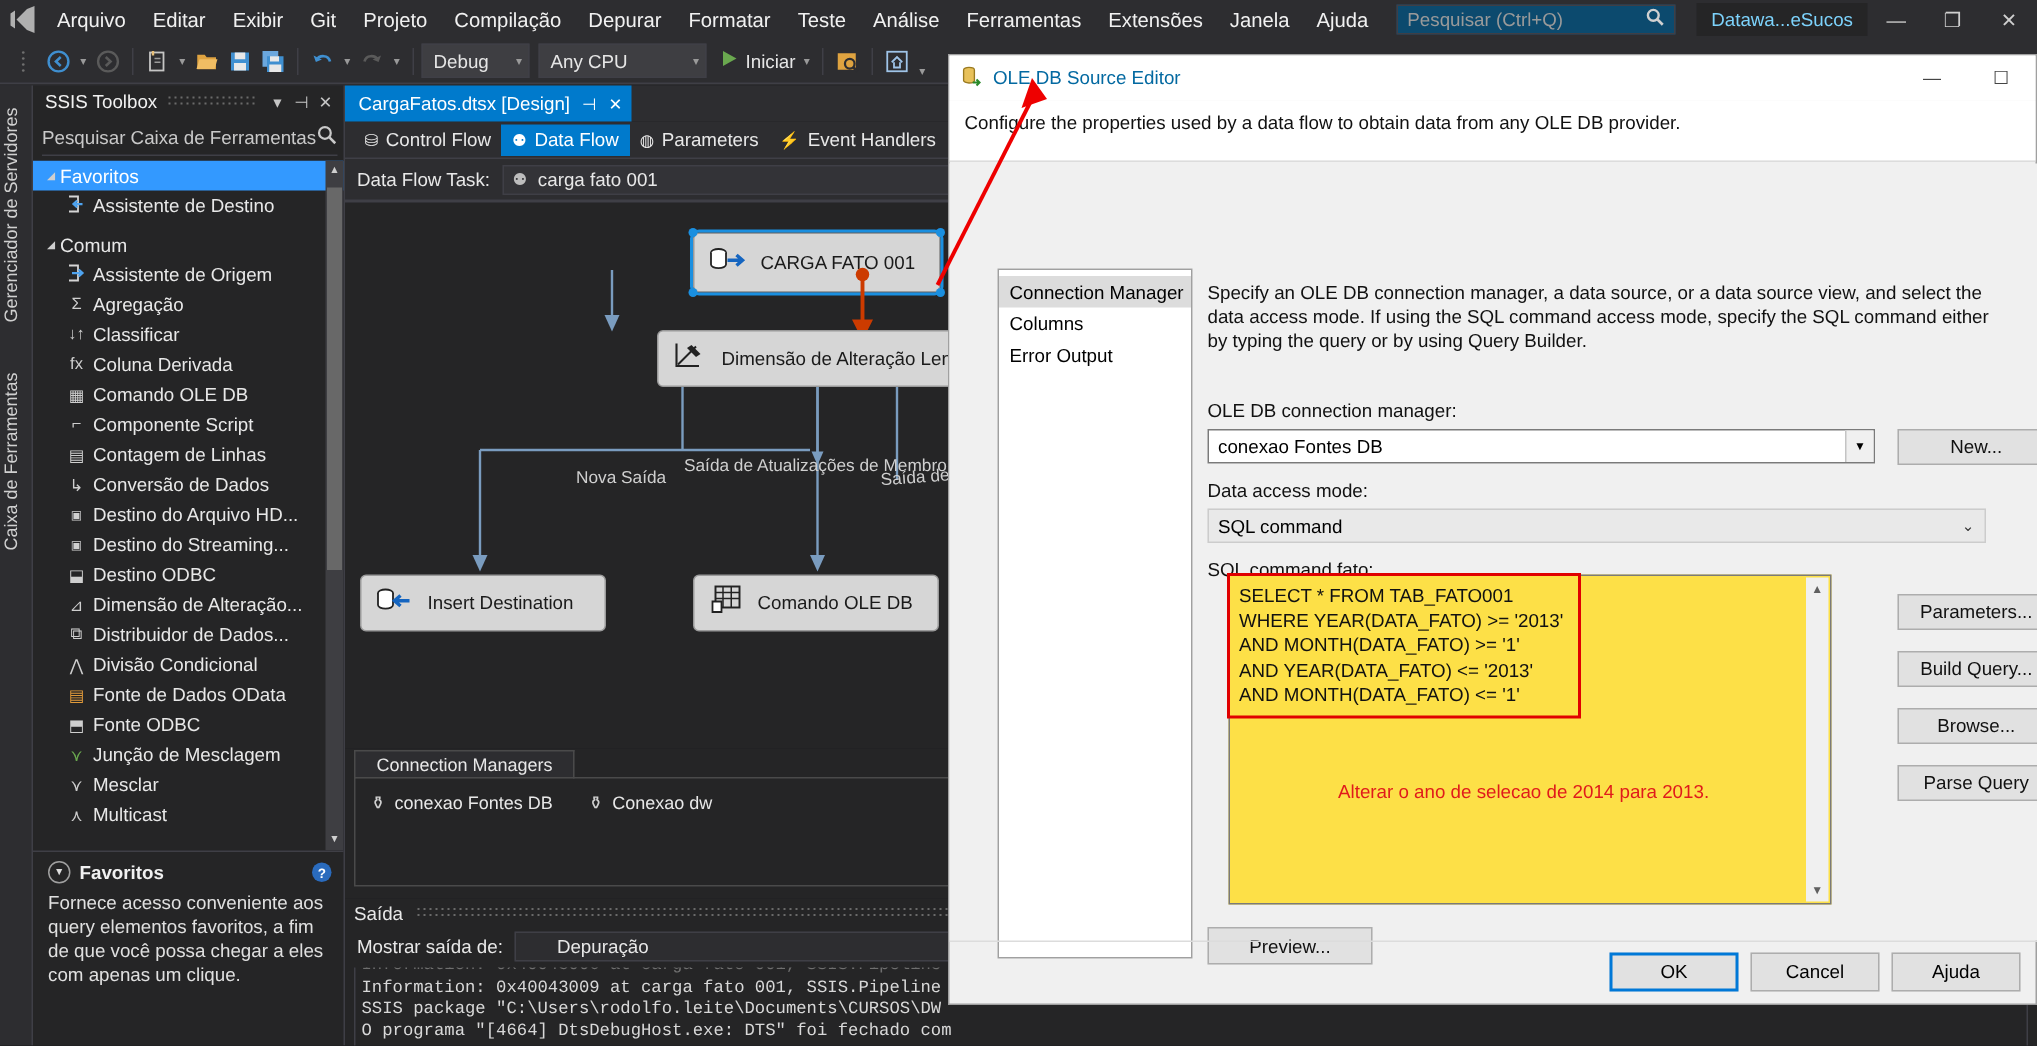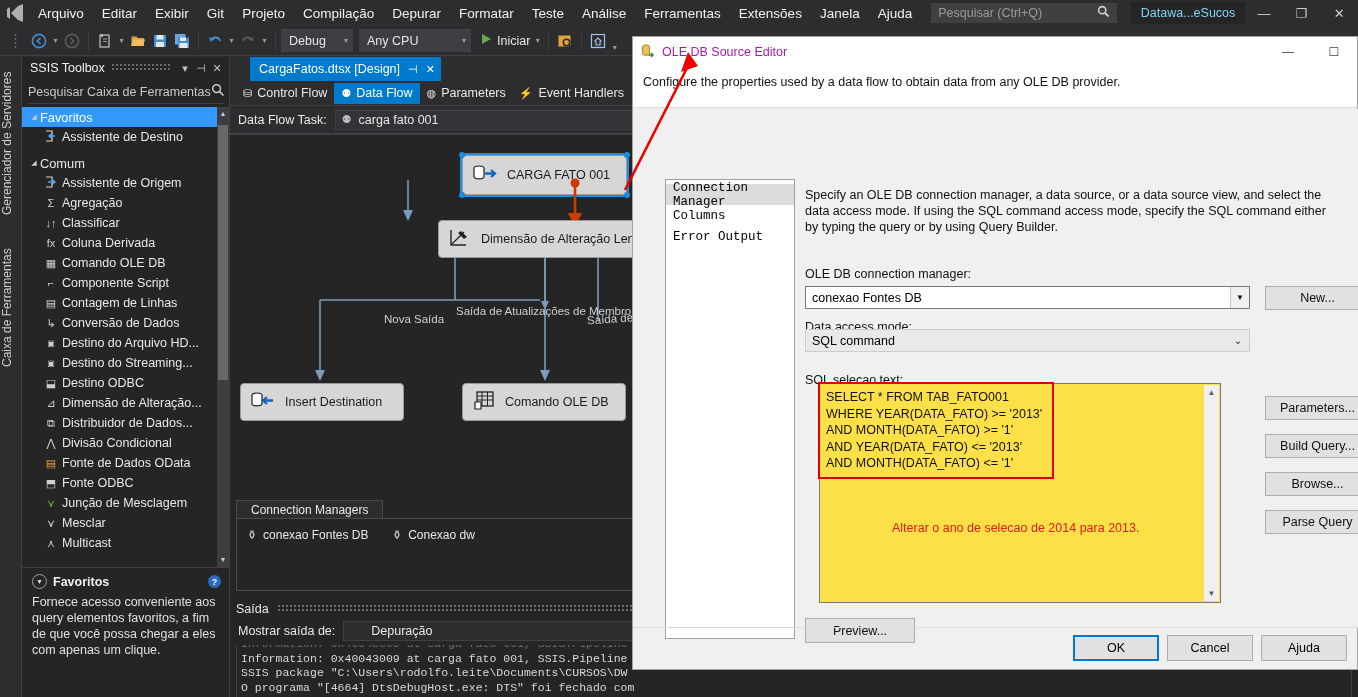--- a/index.html
+++ b/index.html
@@ -12,21 +12,21 @@
   }
   
   #vs-shell { position:absolute; inset:0; background:#2d2d30; }
 
   
   #menubar { position:absolute; left:0; top:0; width:1358px; height:26px;
              background:#2d2d30; display:flex; align-items:center; }
   #vs-logo { width:34px; height:26px; display:flex; align-items:center; justify-content:center; }
   .menu-item { padding:3px 9px; color:#f1f1f1; font-size:13.5px; white-space:nowrap; }
   #search-box { margin-left:10px; width:215px; height:20px; border:1px solid #3f3f46;
-                background:#404040; color:#9a9a9a; font-size:12.5px;
+                background:#0c4a6e; color:#9a9a9a; font-size:12.5px;
                 display:flex; align-items:center; padding:0 6px; position:relative; }
   #search-box .ph { flex:1; }
   #win-title { margin-left:14px; background:#252526; color:#7dd3fc; font-size:12.5px;
                padding:4px 10px; white-space:nowrap; }
   .wbtn { width:44px; height:26px; display:flex; align-items:center; justify-content:center;
           color:#cfcfcf; font-size:13px; }
 
   
   #toolbar { position:absolute; left:0; top:26px; width:1358px; height:30px;
              background:#2d2d30; display:flex; align-items:center; padding-left:6px;
@@ -79,21 +79,21 @@
                         justify-content:center; color:#ddd; font-weight:normal; }
   #tbx-info .ih .help { margin-left:auto; width:13px; height:13px; border-radius:50%;
                         background:#2a6bbd; color:#fff; font-size:9px; font-weight:bold;
                         display:flex; align-items:center; justify-content:center; }
   #tbx-info .body { margin-top:5px; font-size:12.5px; color:#e0e0e0; line-height:16px; }
 
   
   #doc-area { position:absolute; left:230px; top:57px; width:1128px; height:640px; background:#1e1e1e; }
   #tabstrip { height:24px; background:#2d2d30; display:flex; align-items:flex-end; }
   #doc-tab { height:24px; background:#007acc; color:#fff; font-size:12.5px;
-             display:flex; align-items:center; padding:0 6px 0 9px; white-space:nowrap;margin-left:20px; }
+             display:flex; align-items:center; padding:0 6px 0 9px; white-space:nowrap; }
   #doc-tab .pin, #doc-tab .x { margin-left:8px; font-size:11px; }
   #designer-tabs { height:25px; background:#2d2d30; display:flex; align-items:center;
                    padding-left:6px; border-bottom:1px solid #3f3f46; }
   .dtab { height:21px; display:flex; align-items:center; padding:0 7px; color:#e8e8e8;
           font-size:12.5px; white-space:nowrap; }
   .dtab.active { background:#007acc; color:#fff; }
   .dtab .ic { margin-right:5px; font-size:11px; }
   #dft-bar { height:28px; background:#2d2d30; display:flex; align-items:center;
              padding-left:8px; border-bottom:1px solid #3f3f46; }
   #dft-bar .lbl { color:#e8e8e8; font-size:12.5px; margin-right:8px; }
@@ -133,29 +133,29 @@
               font-family:"Liberation Mono", monospace; font-size:11.5px; color:#d8d8d8;
               line-height:14.5px; padding-left:4px; }
   #out-text .dim { color:#6f6f6f; }
 
   
   #dialog { position:absolute; left:632px; top:36px; width:726px; height:634px;
             background:#f0f0f0; color:#000; border:1px solid #a0a0a0;
             font-family:"Liberation Sans", sans-serif; }
   #dlg-title { height:30px; background:#fff; display:flex; align-items:center; padding:0 0 0 8px; }
   #dlg-title .tic { margin-right:7px; font-size:13px; }
-  #dlg-title .tt { font-size:12.5px; color:#a21caf; }
+  #dlg-title .tt { font-size:12.5px; color:#0369a1; }
   #dlg-title .sp { flex:1; }
   .dlg-wbtn { width:46px; height:30px; display:flex; align-items:center; justify-content:center;
               color:#444; font-size:12px; }
   #dlg-desc { height:40px; background:#fff; padding:8px 10px 0 10px; font-size:12.5px; color:#111; }
   #dlg-sep { height:1px; background:#dcdcdc; }
   #dlg-body { position:absolute; left:0; top:72px; width:726px; height:518px; background:#f0f0f0; }
   #pages { position:absolute; left:32px; top:70px; width:130px; height:460px;
-           background:#fff; border:1px solid #a0a0a0; padding:4px 0;font-family:Liberation Mono, monospace; }
+           background:#fff; border:1px solid #a0a0a0; padding:4px 0; }
   .page-item { height:21px; display:flex; align-items:center; padding:0 0 0 7px; font-size:12.5px; }
   .page-item.sel { background:#dcdcdc; }
   #panel { position:absolute; left:172px; top:8px; right:8px; bottom:0; }
   #help-text { font-size:12.5px; line-height:16px; color:#111; width:525px; }
   .fld-label { font-size:12.5px; color:#111; }
   .combo { background:#fff; border:1px solid #7a7a7a; height:23px; display:flex;
            align-items:center; padding:0 0 0 6px; font-size:12.5px; }
   .combo .cv { flex:1; }
   .combo .cbtn { width:19px; height:21px; border-left:1px solid #c4c4c4; background:#f0f0f0;
                  display:flex; align-items:center; justify-content:center; font-size:8px; }
@@ -675,26 +675,26 @@
         <div id="help-text" style="position:absolute;left:0;top:70px">Specify an OLE DB connection manager, a data source, or a data source view, and select the data access mode. If using the SQL command access mode, specify the SQL command either by typing the query or by using Query Builder.</div>
 
         <div class="fld-label" style="position:absolute;left:0;top:150px">OLE DB connection manager:</div>
         <div class="combo" style="position:absolute;left:0;top:169px;width:445px">
           <span class="cv">conexao Fontes DB</span>
           <span class="cbtn">▼</span>
         </div>
         <div class="btn" style="position:absolute;left:460px;top:169px;width:105px">New...</div>
 
         <div class="fld-label" style="position:absolute;left:0;top:203px">Data access mode:</div>
-        <div class="combo flat" style="position:absolute;left:0;top:212px;width:445px">
+        <div class="combo flat" style="position:absolute;left:0;top:222px;width:519px">
           <span class="cv2">SQL command</span>
           <span class="ca">⌄</span>
         </div>
 
-        <div class="fld-label" style="position:absolute;left:0;top:256px">SQL selecao text:</div>
+        <div class="fld-label" style="position:absolute;left:0;top:256px">SQL command fato:</div>
 
         <div class="btn" style="position:absolute;left:460px;top:279px;width:105px">Parameters...</div>
         <div class="btn" style="position:absolute;left:460px;top:317px;width:105px">Build Query...</div>
         <div class="btn" style="position:absolute;left:460px;top:355px;width:105px">Browse...</div>
         <div class="btn" style="position:absolute;left:460px;top:393px;width:105px">Parse Query</div>
 
         <div class="btn" style="position:absolute;left:0;top:501px;width:110px;height:25px">Preview...</div>
       </div>
 
       <div id="sql-area" style="left:186px;top:274px;width:402px;height:220px">

